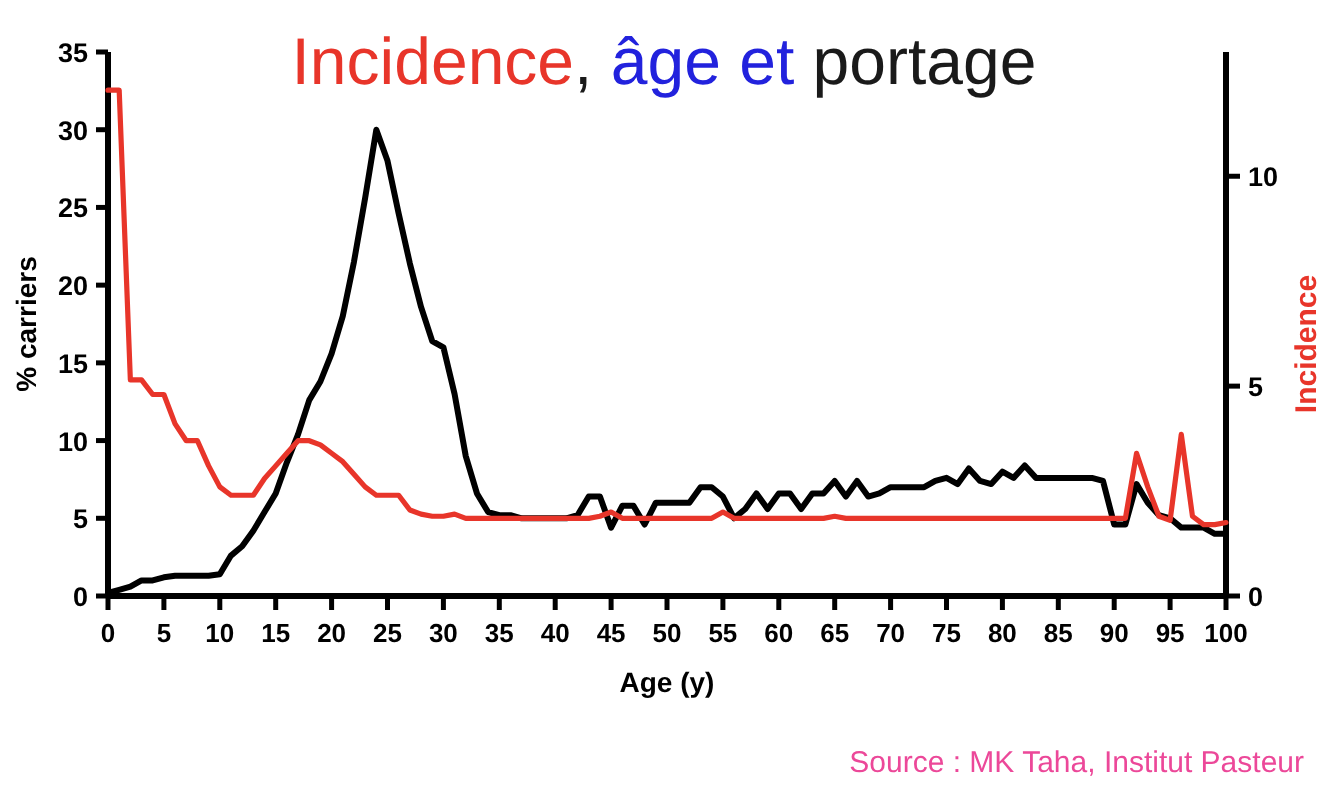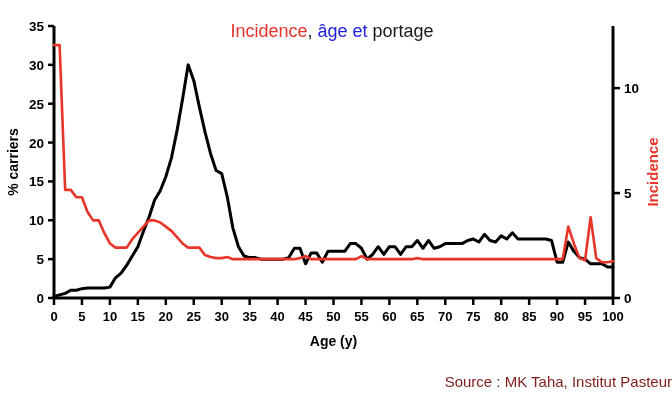--- a/index.html
+++ b/index.html
@@ -4,34 +4,34 @@
 <style>
   html,body{margin:0;padding:0;}
   body{
     width:672px;height:402px;background:#ffffff;overflow:hidden;
     font-family:"Liberation Sans",sans-serif;color:#000;position:relative;
   }
   #chart-root{position:absolute;left:0;top:0;width:672px;height:402px;}
   #plot-svg{position:absolute;left:0;top:0;width:672px;height:402px;}
   .title-block{
     position:absolute;left:0;top:14px;width:664px;text-align:center;
-    font-size:18px;font-weight:400;letter-spacing:0px;line-height:34px;
+    font-size:33px;font-weight:400;letter-spacing:0px;line-height:34px;
     white-space:nowrap;
   }
   .t-red{color:#e8352a;}
   .t-blue{color:#2222dd;}
   .t-black{color:#1a1a1a;}
   .tick-lbl-x{font-size:13px;font-weight:bold;fill:#000;}
   .tick-lbl-y{font-size:13.5px;font-weight:bold;fill:#000;}
   .tick-lbl-y2{font-size:13.5px;font-weight:bold;fill:#000;}
   .ax-title{font-size:14px;font-weight:bold;fill:#000;}
   .ax-title-red{font-size:15px;font-weight:bold;fill:#e8352a;}
   .source-line{
-    position:absolute;right:0;bottom:12px;
-    font-size:15px;color:#7f1d1d;white-space:nowrap;
+    position:absolute;right:20px;bottom:12px;
+    font-size:15px;color:#ec4899;white-space:nowrap;
   }
 </style>
 </head>
 <body>
 
 <div id="chart-root">
 
   <div class="title-block">
     <span class="t-red">Incidence</span><span class="t-black">,</span><span class="t-blue"> âge et </span><span class="t-black">portage</span>
   </div>

